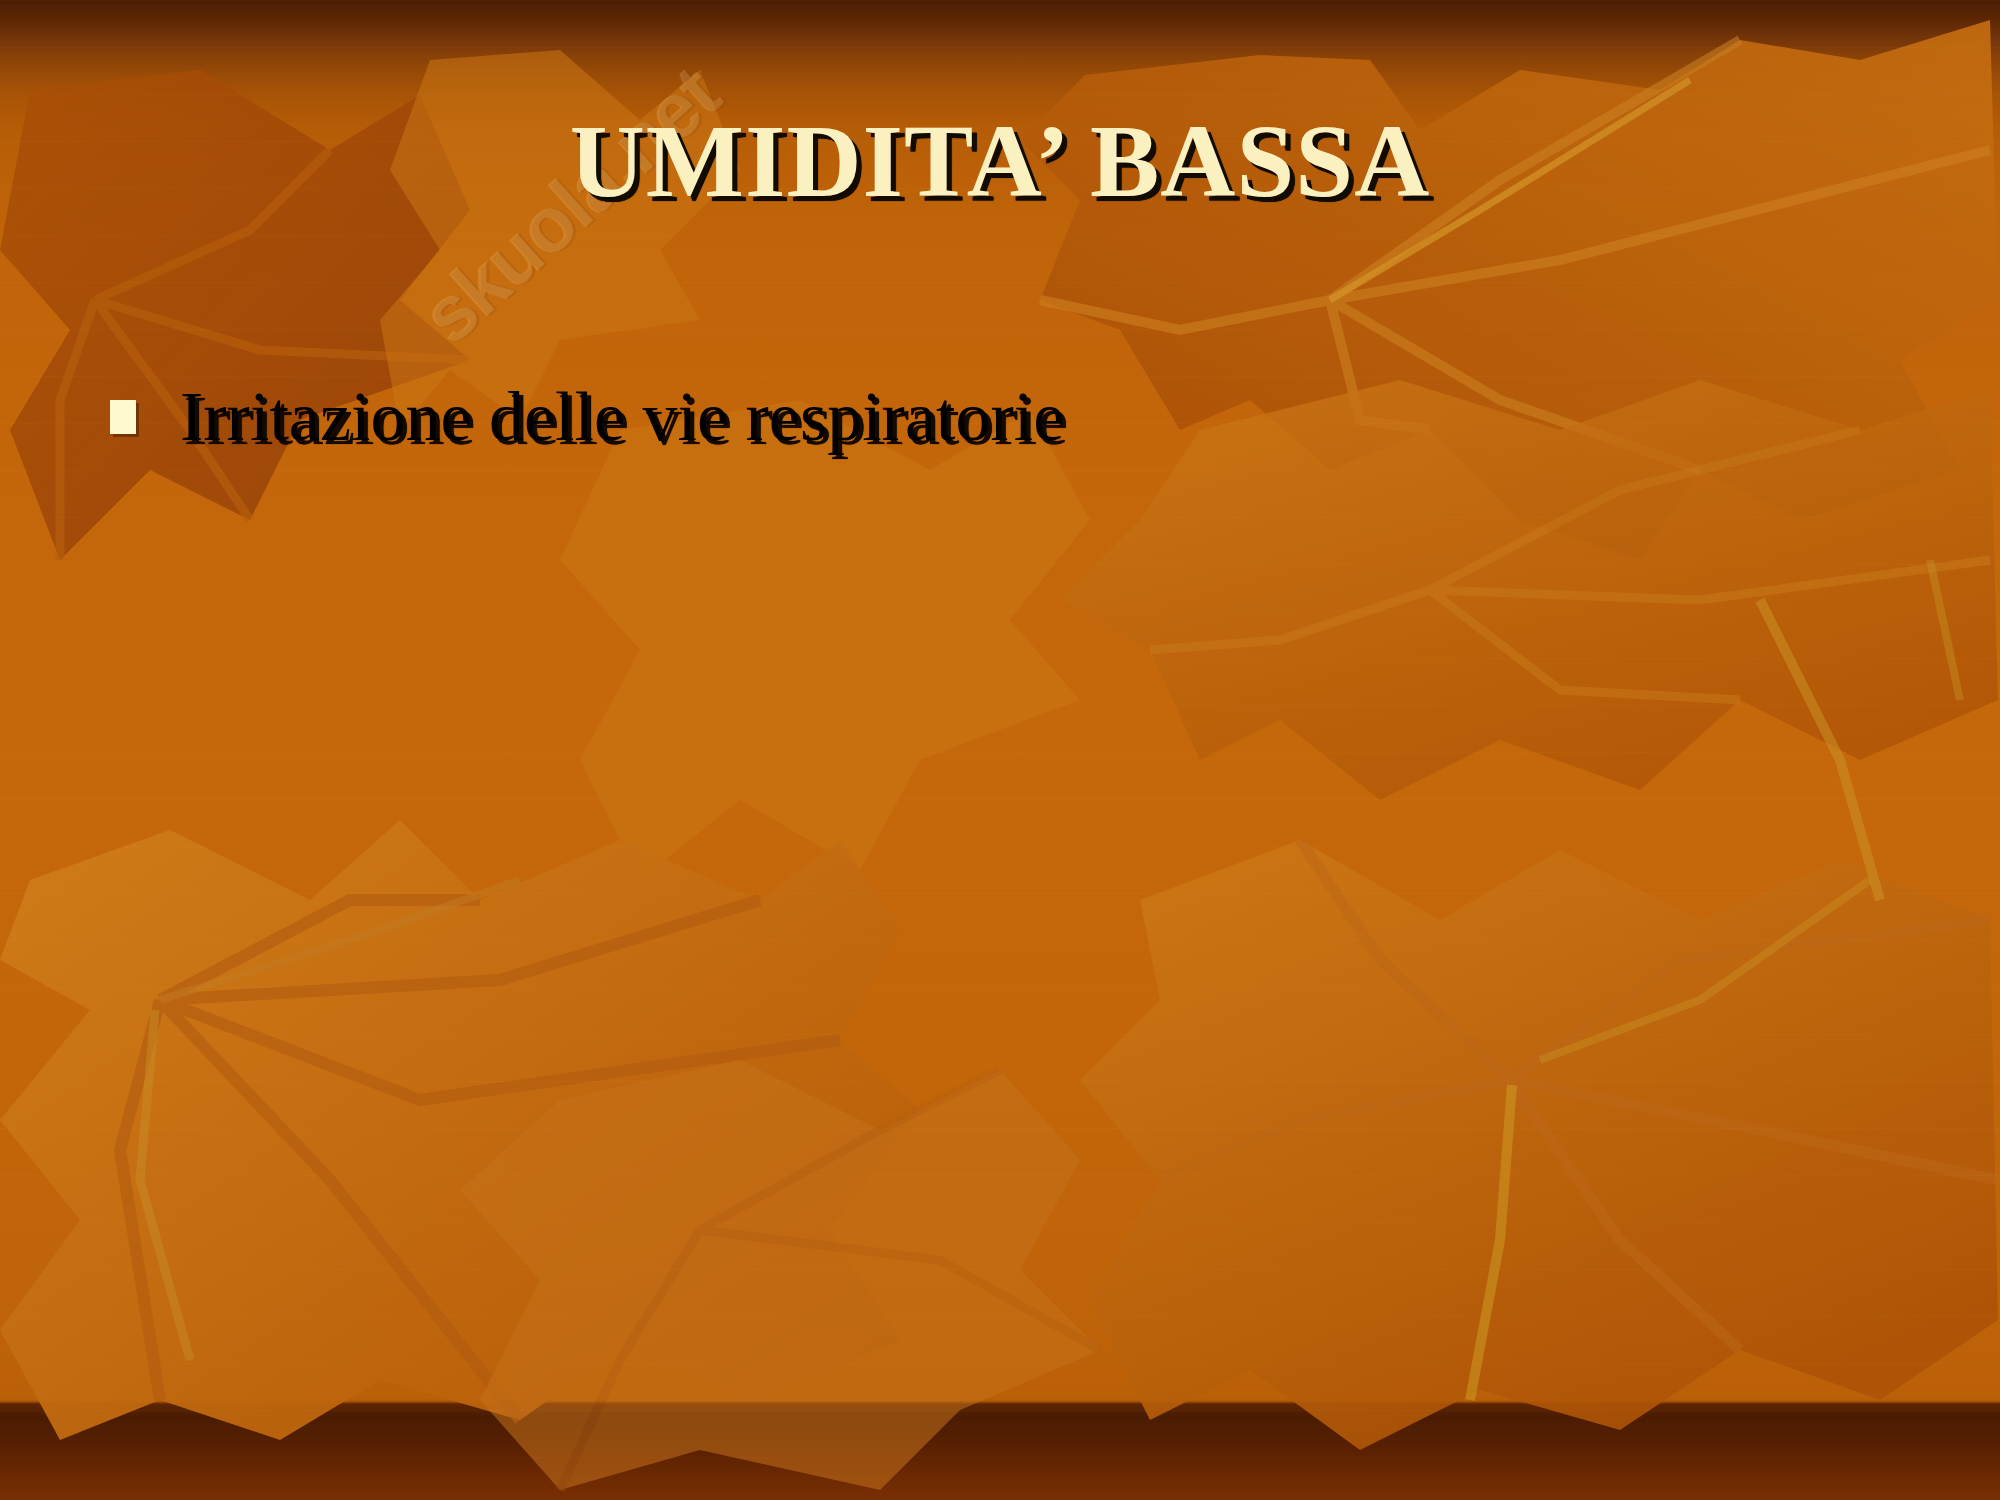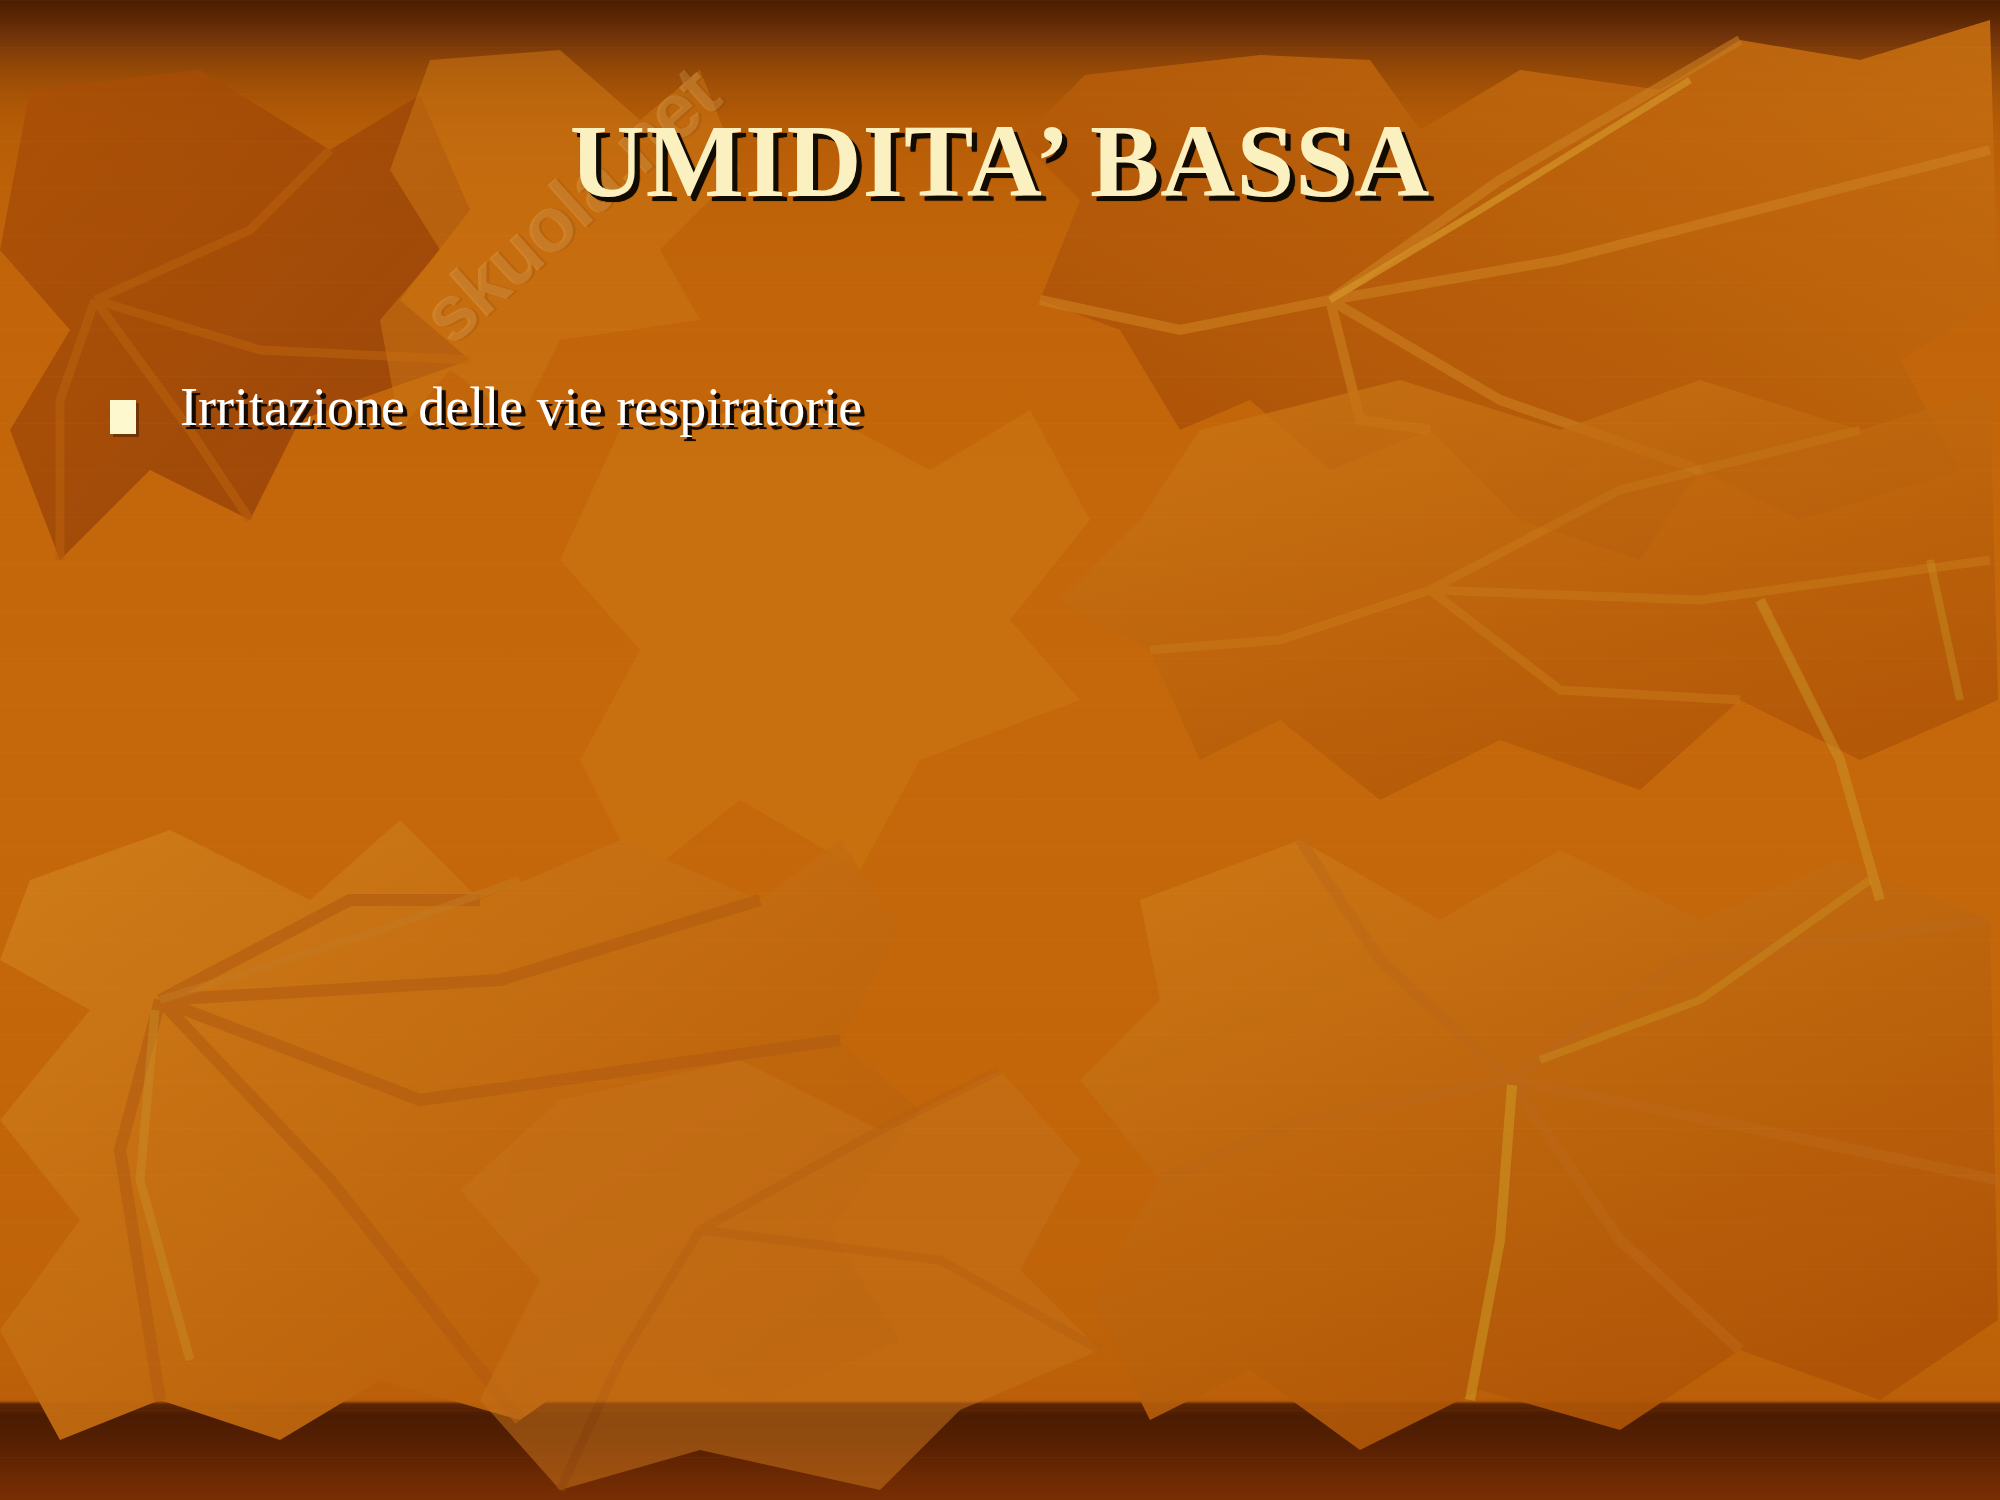--- a/index.html
+++ b/index.html
@@ -120,23 +120,23 @@
     flex: 0 0 auto;
     width: 26px;
     height: 34px;
     margin-top: 24px;
     margin-right: 44px;
     background: #FDF8CE;
     box-shadow: 3px 3px 0 rgba(20,10,0,0.35);
   }
   .bullet-text {
     flex: 1 1 auto;
-    font-size: 54px;
+    font-size: 70px;
     line-height: 1.18;
-    color: #ffffff;
+    color: #000000;
     text-shadow:
       4px 4px 0px #140A02,
       4px 4px 1px #140A02;
     white-space: nowrap;
   }
 </style>
 </head>
 <body>
 
 <div id="slide">

